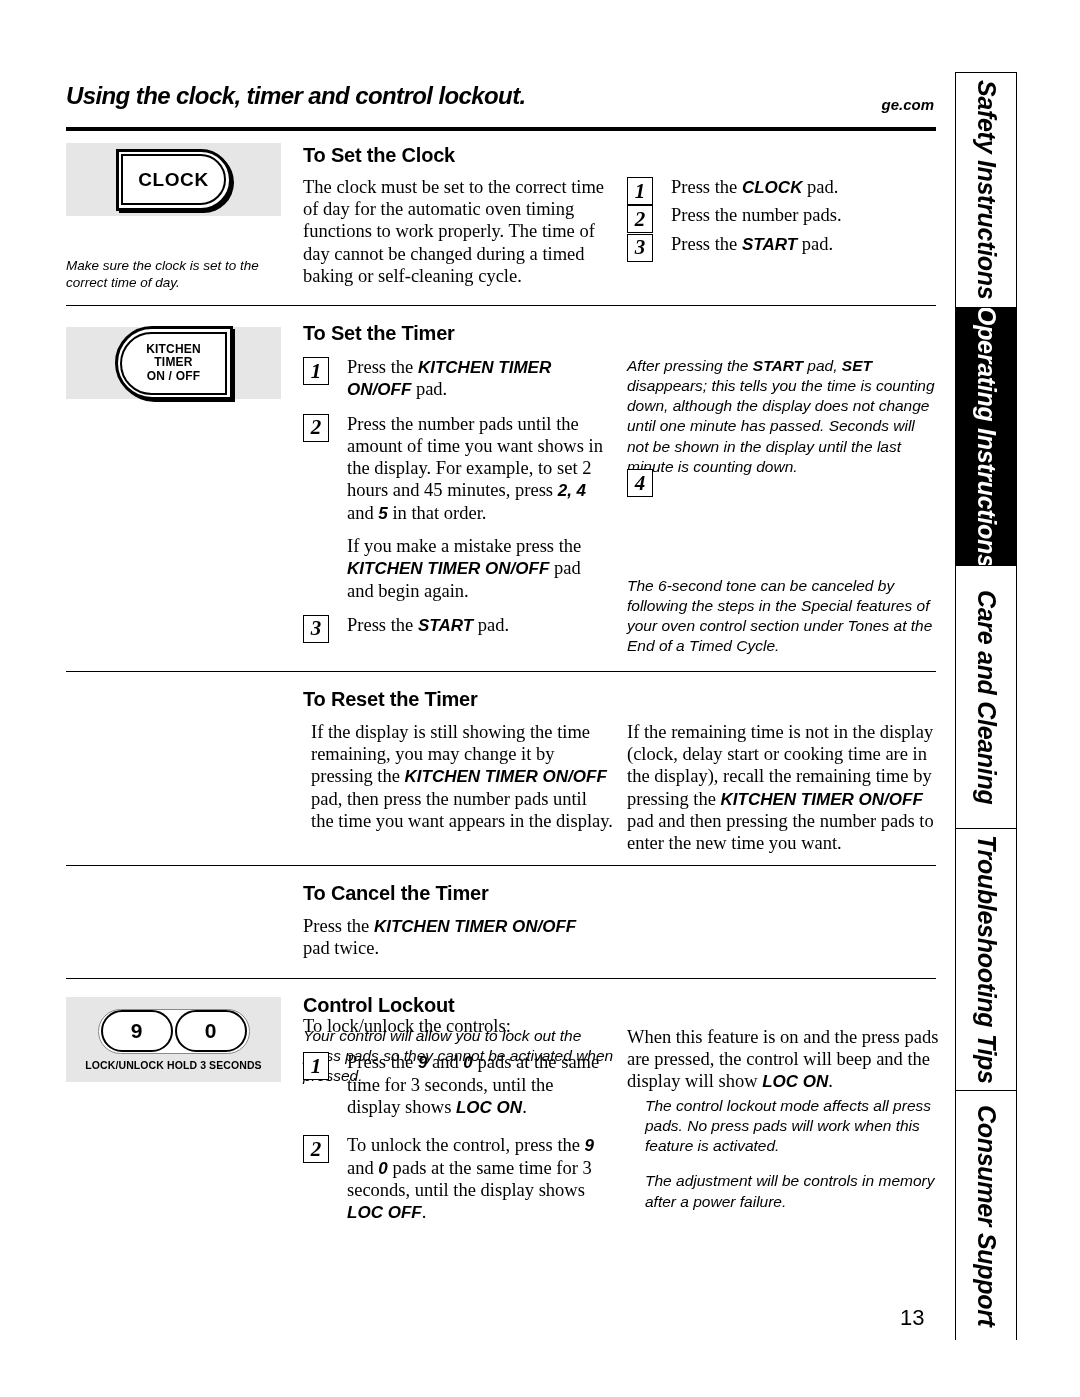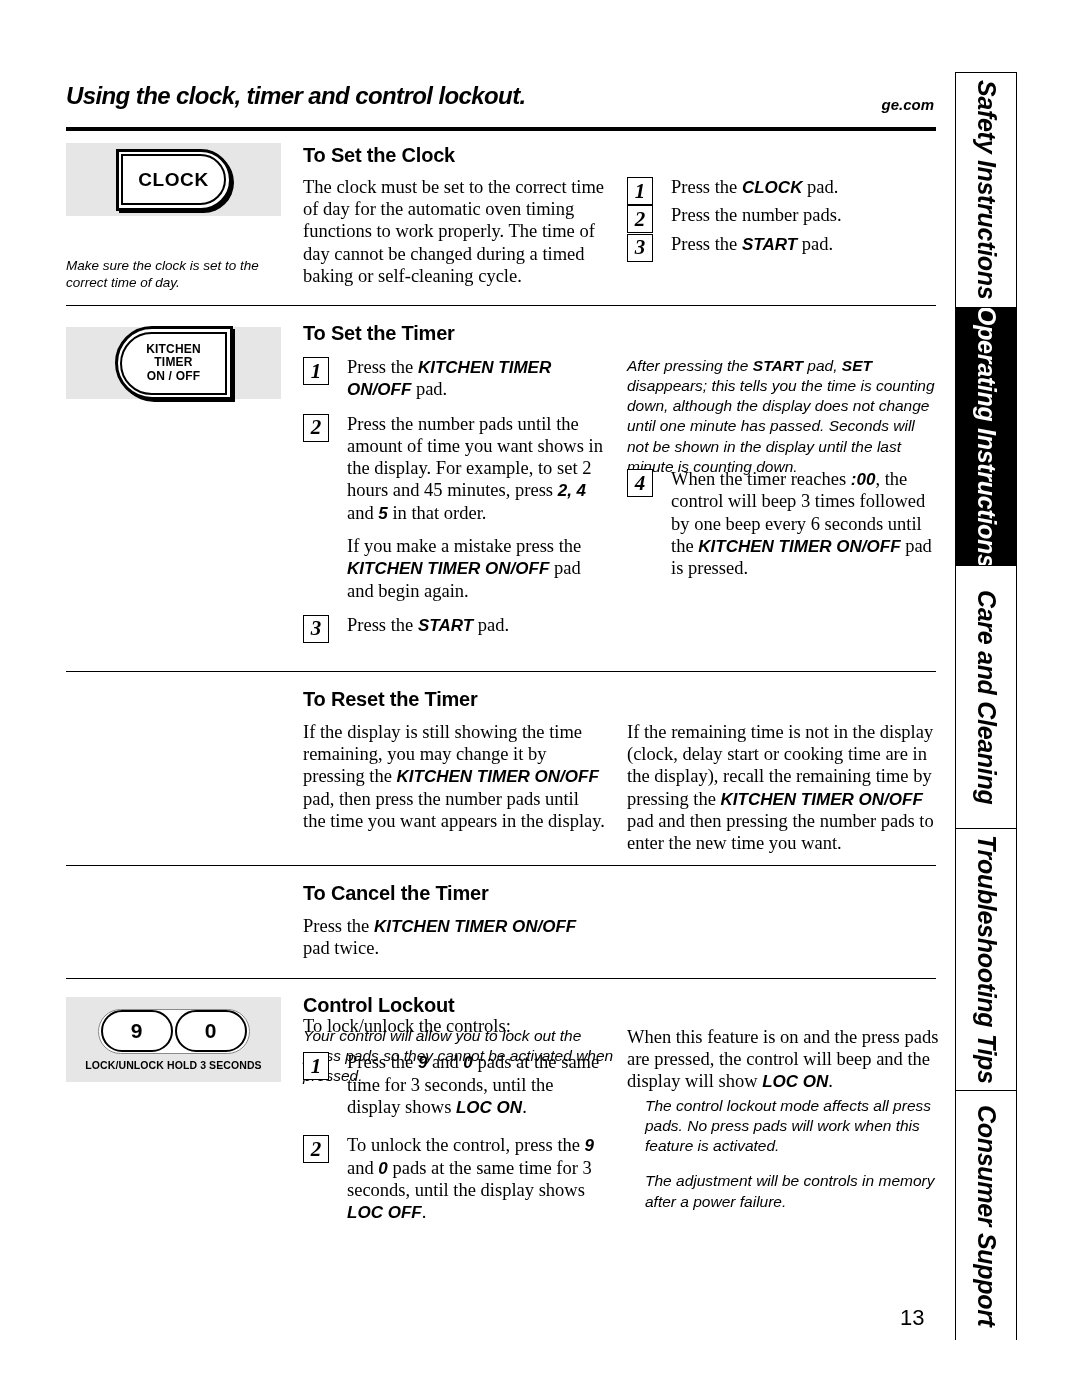--- a/index.html
+++ b/index.html
@@ -338,32 +338,32 @@
     </div>
   </div>
 
   <div class="note" style="position:absolute; left:627px; top:356px; width:312px;">
     <p><span>After pressing the </span><b class="pad">START</b><span> pad, </span><b class="pad">SET</b><span> disappears; this tells you the time is counting down, although the display does not change until one minute has passed. Seconds will not be shown in the display until the last minute is counting down.</span></p>
   </div>
 
   <div class="col" style="left:627px; top:468px; width:312px;">
     <div class="step">
       <span class="step-num">4</span>
-      <div class="step-body">
-        <p><span>When the timer reaches </span><b class="pad">:00</b><span>, the control will beep 3 times followed by one beep every 6 seconds until the </span><b class="pad">KITCHEN TIMER ON/OFF</b><span> pad is pressed.</span></p>
-      </div>
-    </div>
-  </div>
-
+    </div>
+  </div>
+
+  <div class="note" style="position:absolute; left:627px; top:576px; width:312px;">
+    <p>The 6-second tone can be canceled by following the steps in the Special features of your oven control section under Tones at the End of a Timed Cycle.</p>
+  </div>
 
   <div class="section-rule" style="top:671px;"></div>
 
   <div class="sec-head" style="left:303px; top:688px;">To Reset the Timer</div>
 
-  <div class="col" style="left:303px; top:721px; width:302px;">
+  <div class="col" style="left:311px; top:721px; width:302px;">
     <p><span>If the display is still showing the time remaining, you may change it by pressing the </span><b class="pad">KITCHEN TIMER ON/OFF</b><span> pad, then press the number pads until the time you want appears in the display.</span></p>
   </div>
 
   <div class="col" style="left:627px; top:721px; width:312px;">
     <p><span>If the remaining time is not in the display (clock, delay start or cooking time are in the display), recall the remaining time by pressing the </span><b class="pad">KITCHEN TIMER ON/OFF</b><span> pad and then pressing the number pads to enter the new time you want.</span></p>
   </div>
 
   <div class="section-rule" style="top:865px;"></div>
 
   <div class="sec-head" style="left:303px; top:882px;">To Cancel the Timer</div>

